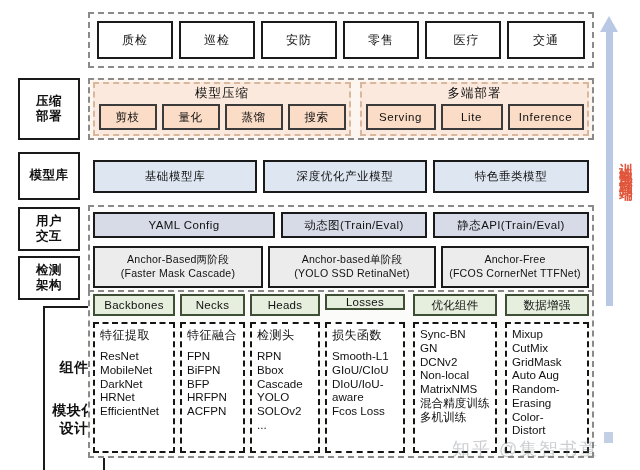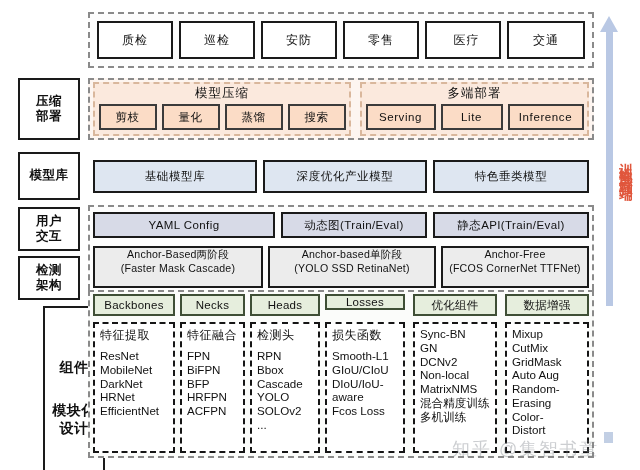--- a/index.html
+++ b/index.html
@@ -118,20 +118,21 @@
 
   
   .graycell {
     position: absolute;
     border: 2px solid #1a1a1a;
     background: #ececec;
     box-sizing: border-box;
     display: flex;
     flex-direction: column;
     align-items: center;
+    justify-content: center;
     font-size: 10.6px;
     line-height: 1.28;
     letter-spacing: 0.2px;
     color: #111;
     text-align: center;
   }
 
   
   .tagcell {
     position: absolute;

